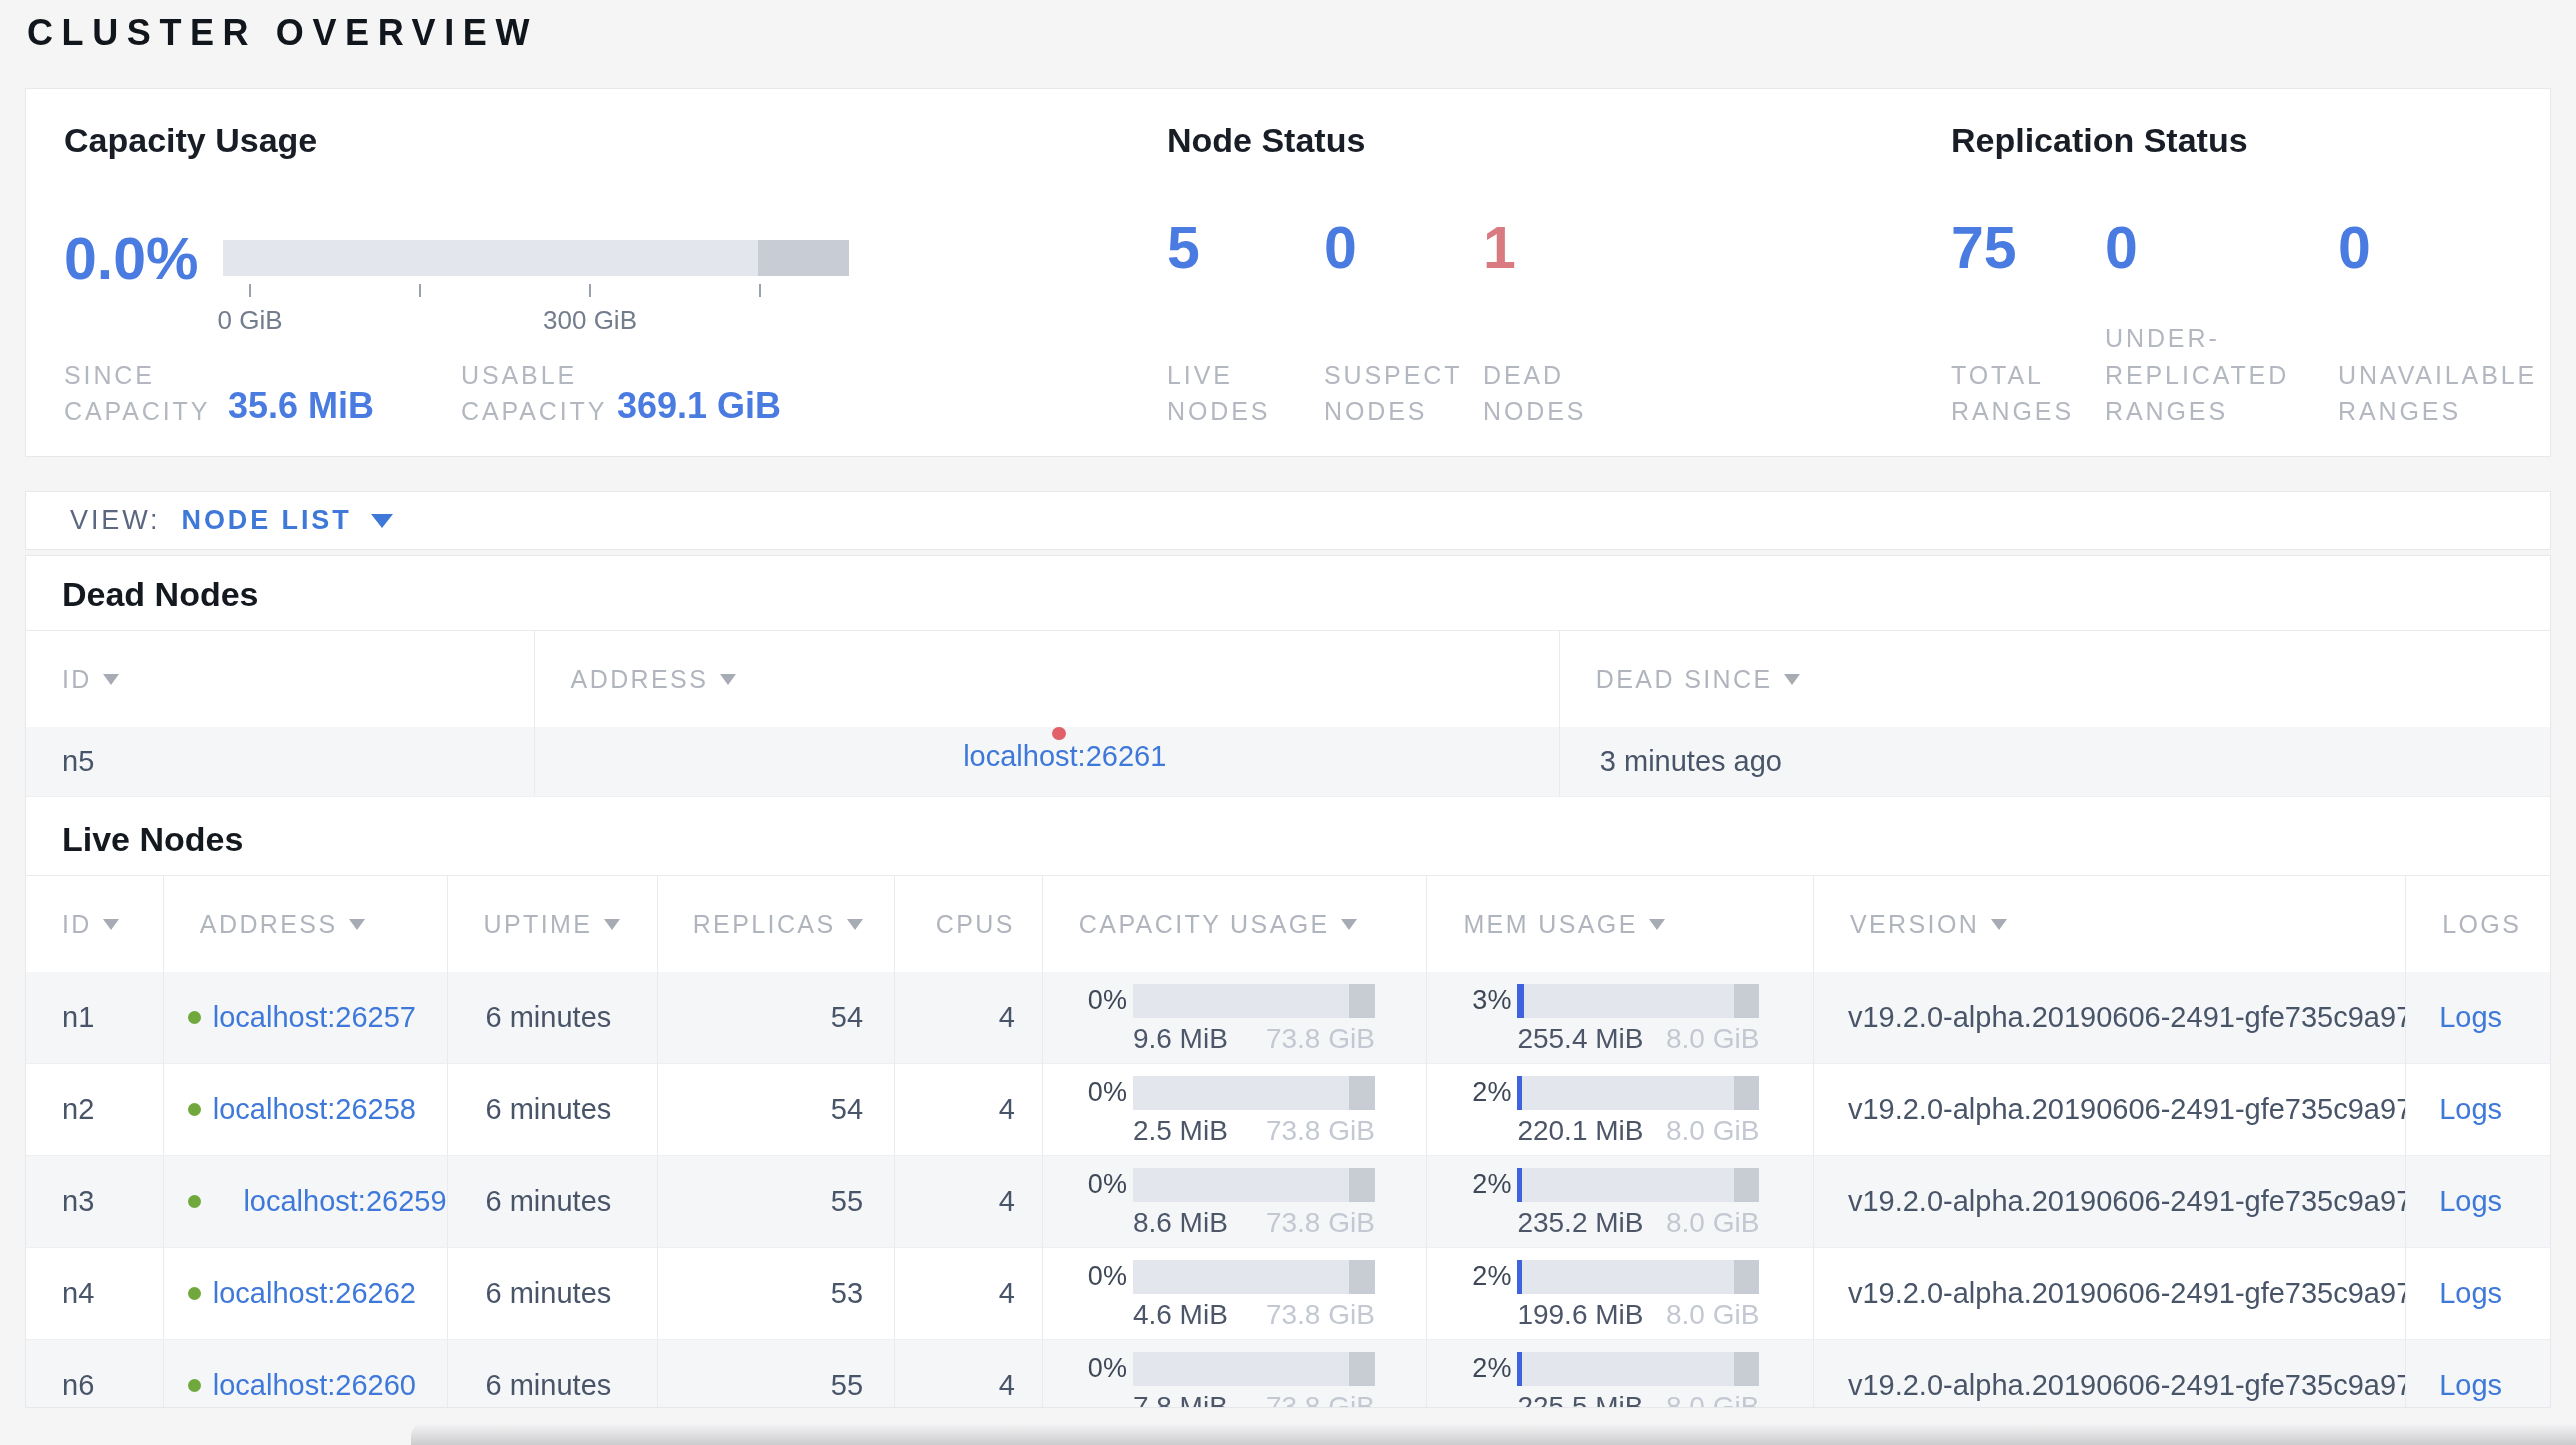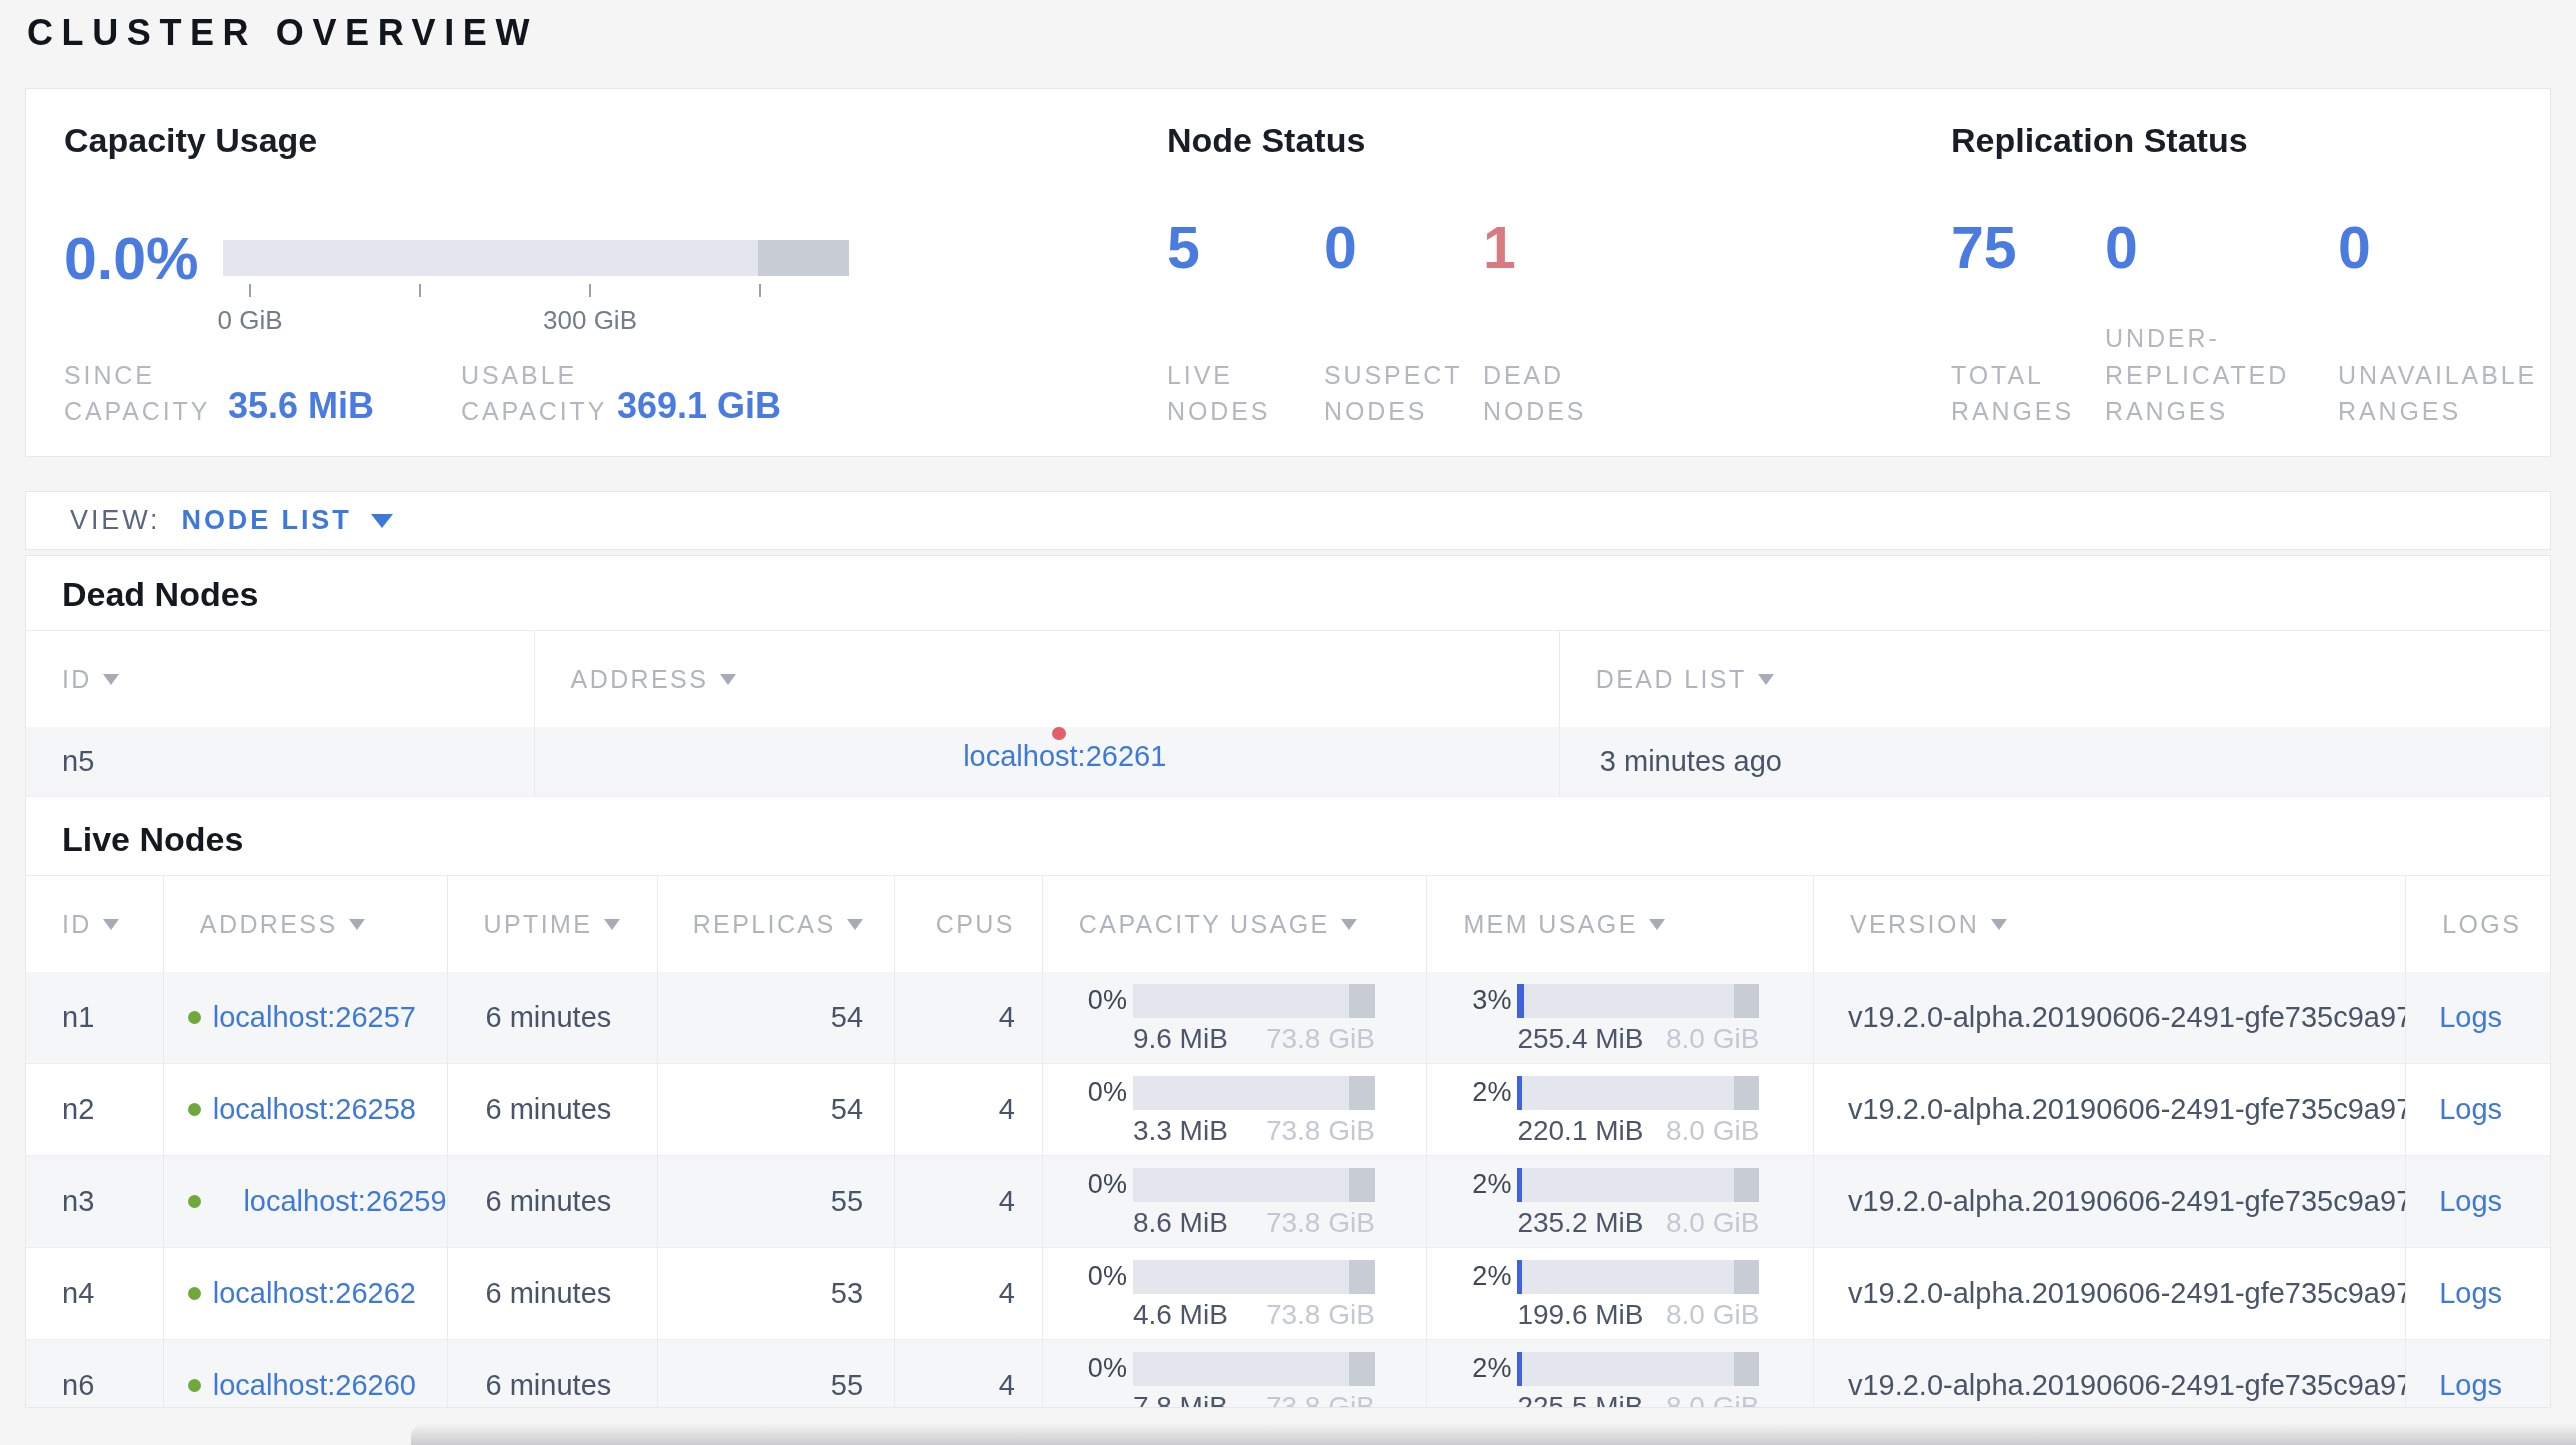--- a/index.html
+++ b/index.html
@@ -168,21 +168,21 @@
     <div class="thead" id="dead-thead">
         <div class="th" style="width: 509px;">
           <div style="display: inline;">ID</div>
           <div class="sort-caret"></div>
         </div>
         <div class="th" style="width: 1026px;">
           <div style="display: inline;">ADDRESS</div>
           <div class="sort-caret"></div>
         </div>
         <div class="th" style="width: 991px;">
-          <div style="display: inline;">DEAD LIST</div>
+          <div style="display: inline;">DEAD SINCE</div>
           <div class="sort-caret"></div>
         </div>
       </div>
     <div id="dead-tbody">
         <div class="trow dead-row alt">
           <div class="td" style="width: 509px;">n5</div>
           <div class="td addr" style="width: 1026px; padding-left: 36px; flex-direction: column;">
             <div class="status-dot dot-dead"></div>
             <a class="cell-link" href="#">localhost:26261</a>
           </div>
@@ -277,21 +277,21 @@
           <div class="td right" style="padding-right: 31px; width: 237px;">54</div>
           <div class="td right" style="padding-right: 27px; width: 148px;">4</div>
           <div class="td usage" style="width: 385px;">
             <div class="usage-line1">
               <div class="usage-pct">0%</div>
               <div class="usage-bar">
                 <div class="dark"></div>
               </div>
             </div>
             <div class="usage-line2">
-              <div class="usage-used">3.3 MiB</div>
+              <div class="usage-used">2.5 MiB</div>
               <div class="usage-total">73.8 GiB</div>
             </div>
           </div>
           <div class="td usage" style="width: 387px;">
             <div class="usage-line1">
               <div class="usage-pct">2%</div>
               <div class="usage-bar">
                 <div class="dark"></div>
                 <div class="fill" style="width: 2%;"></div>
               </div>

